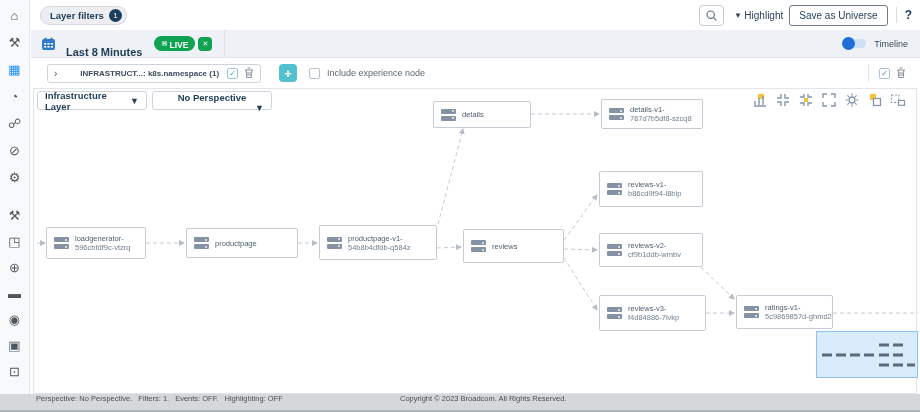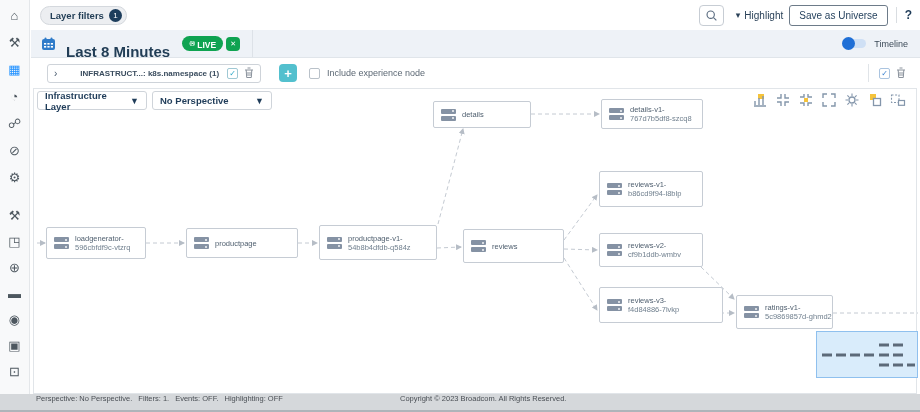--- a/index.html
+++ b/index.html
@@ -32,21 +32,21 @@
   .highlight .lbl { font-size:10px; color:#2b4259; }
   .save-universe { border:1px solid #6d7b89; background:#fff; border-radius:3px; height:21px;
                    padding:0 9px; font-size:10px; font-weight:normal; color:#1f3c59; cursor:pointer; }
   .r1-div { width:1px; height:16px; background:#d9dde1; margin:0 8px; }
   .help { font-size:12px; font-weight:bold; color:#1f3c59; margin-right:8px; cursor:pointer; }
 
   
   #row2 { position:absolute; left:31px; top:30px; width:889px; height:28px; background:#eef2f7;
           border-bottom:1px solid #e0e5ea; display:flex; align-items:center; }
   .cal { margin-left:10px; cursor:pointer; }
-  .time-range { font-size:15px; font-weight:bold; color:#223e56; margin:16px 12px 0 10px; }
+  .time-range { font-size:11px; font-weight:bold; color:#223e56; margin:16px 12px 0 10px; }
   .live-wrap { display:flex; align-items:center; }
   .live-pill { background:#0fa351; color:#fff; border-radius:9px; height:15px; display:flex;
                align-items:flex-start; padding:4px 7px; cursor:pointer; }
   .live-pill .beacon { font-size:6px; margin-right:3px; letter-spacing:-1px; }
   .live-pill .lbl { font-size:8.5px; font-weight:bold; }
   .live-x { background:#0fa351; color:#fff; border-radius:4px; width:14px; height:14px; margin-left:3px;
             display:flex; align-items:center; justify-content:center; font-size:7px; cursor:pointer; }
   .r2-div { width:1px; height:27px; background:#dde2e8; margin-left:12px; }
   #row2 .right { margin-left:auto; display:flex; align-items:center; margin-right:12px; }
   .toggle { width:24px; height:9px; background:#cfe0f5; border-radius:5px; position:relative; cursor:pointer; margin-right:8px; }
@@ -74,21 +74,21 @@
   .r3-div { width:1px; height:18px; background:#e0e4e8; margin-right:10px; }
 
   
   #canvas { position:absolute; left:33px; top:88px; width:884px; height:306px; background:#fff;
             border:1px solid #e1e5e9; }
   .dropdowns { position:absolute; left:3px; top:2px; display:flex; gap:5px; }
   .dd { background:#fff; border:1px solid #cfd4da; border-radius:3px; height:19px; display:flex;
         align-items:center; padding:0 7px; cursor:pointer; }
   .dd .lbl { font-size:9.5px; font-weight:bold; color:#1f3c59; }
   .dd .caret { font-size:9px; color:#1f3c59; margin-left:auto; padding-left:10px; }
-  .dd.dd1 { width:110px; } .dd.dd2 { width:120px; }
+  .dd.dd1 { width:110px; } .dd.dd2 { width:120px;flex-direction:column; }
   .canvas-toolbar { position:absolute; right:10px; top:3px; display:flex; gap:7px; }
   .ct-icon { width:16px; height:16px; cursor:pointer; }
 
   
   .node { position:absolute; background:#fff; border:1px solid #c6ccd4; border-radius:2px;
           display:flex; align-items:center; padding-left:7px; cursor:pointer; }
   .srv { width:15px; display:flex; flex-direction:column; gap:2px; margin-right:6px; flex:none; }
   .srv i { height:5px; background:#8592a4; border-radius:1px; display:block; position:relative; }
   .srv i::after { content:""; position:absolute; right:2px; top:1.5px; width:2px; height:2px;
                   background:#fff; border-radius:50%; opacity:.9; }
@@ -352,21 +352,21 @@
     <div class="node" style="left:565px;top:144px;width:104px;height:34px">
       <span class="srv">
           <i></i>
           <i></i>
         </span>
       <span class="nlines">
           <span class="l1">reviews-v2-</span>
           <span class="l2">cf9b1ddb-wmbv</span>
         </span>
     </div>
-    <div class="node" style="left:565px;top:198px;width:124px;height:36px">
+    <div class="node" style="left:565px;top:206px;width:107px;height:36px">
       <span class="srv">
           <i></i>
           <i></i>
         </span>
       <span class="nlines">
           <span class="l1">reviews-v3-</span>
           <span class="l2">f4d84886-7lvkp</span>
         </span>
     </div>
     <div class="node" style="left:702px;top:206px;width:97px;height:34px">

